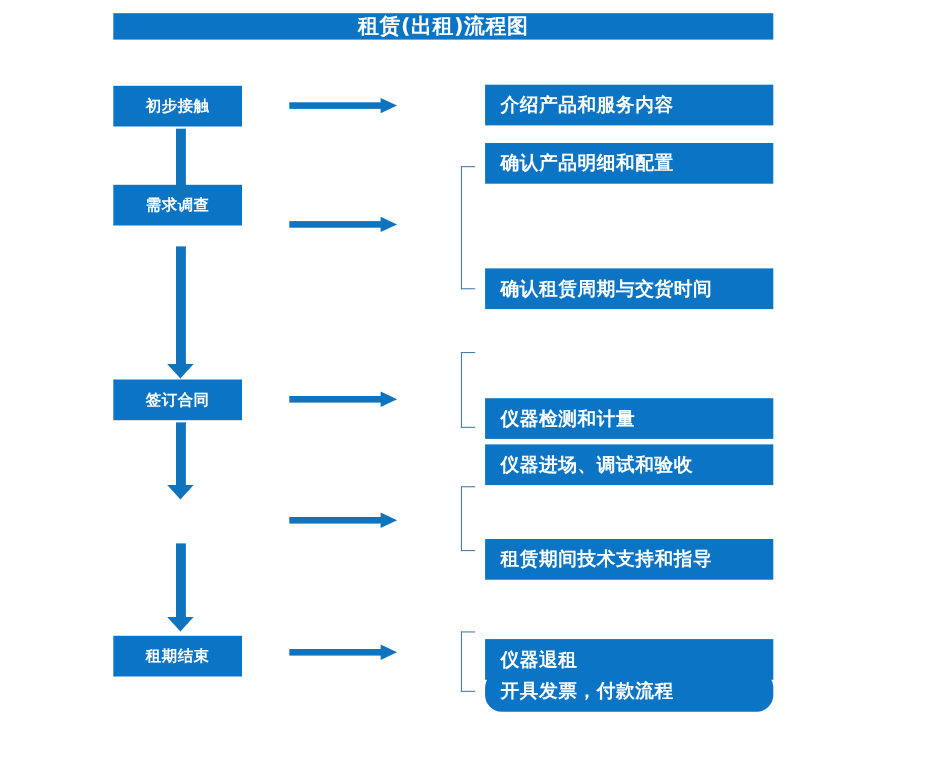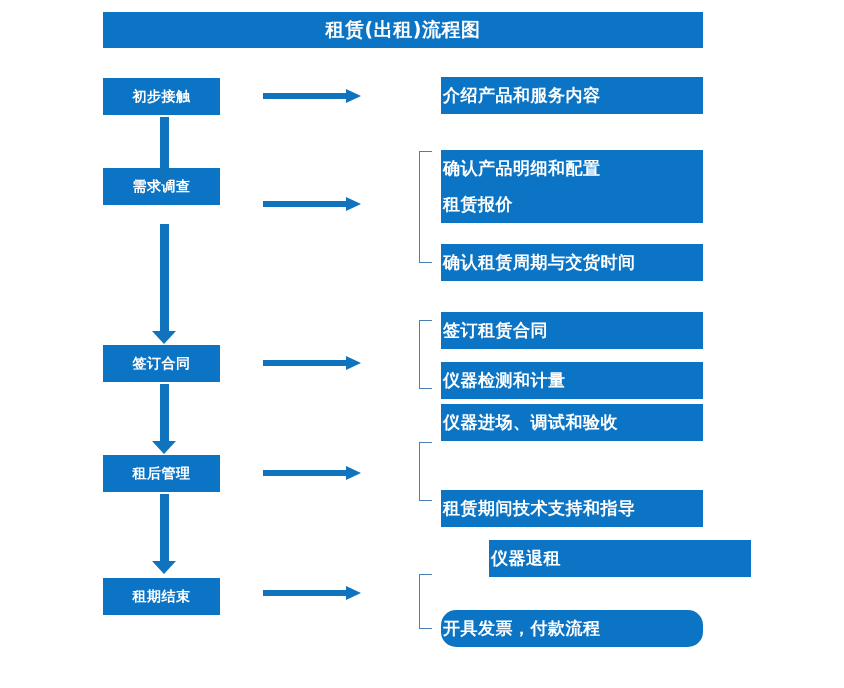--- a/index.html
+++ b/index.html
@@ -17,21 +17,21 @@
     background: #ffffff;
     overflow: hidden;
   }
 
   
   .title-bar {
     position: absolute;
     left: 103px;
     top: 12px;
     width: 600px;
-    height: 36px;
+    height: 24px;
     background: #0B74C4;
     color: #ffffff;
     font-size: 19px;
     font-weight: bold;
     display: flex;
     align-items: center;
     justify-content: center;
     letter-spacing: 0.5px;
   }
 
@@ -56,21 +56,21 @@
     position: absolute;
     left: 441px;
     width: 262px;
     height: 37px;
     background: #0B74C4;
     color: #ffffff;
     font-size: 17px;
     font-weight: bold;
     display: flex;
     align-items: center;
-    padding-left: 2px;
+    padding-left: 14px;
     box-sizing: border-box;
     letter-spacing: 0.5px;
   }
 
   
   .h-arrow {
     position: absolute;
     left: 263px;
     width: 98px;
     height: 16px;
@@ -132,21 +132,20 @@
 </head>
 <body>
 
 <div id="canvas">
 
   <div class="title-bar">租赁(出租)流程图</div>
 
   <div class="stage-box" style="top:78px;">初步接触</div>
   <div class="stage-box" style="top:168px;">需求调查</div>
   <div class="stage-box" style="top:345px;">签订合同</div>
-  <div class="stage-box" style="top:455px;">租后管理</div>
   <div class="stage-box" style="top:578px;">租期结束</div>
 
   <div class="v-arrow" style="top:117px; height:68px;">
     <div class="shaft" style="height:55px;"></div>
       <div class="head"></div>
   </div>
   <div class="v-arrow" style="top:224px; height:120px;">
     <div class="shaft" style="height:107px;"></div>
       <div class="head"></div>
   </div>
@@ -179,23 +178,21 @@
       <div class="shaft"></div>
       <div class="head"></div>
     </div>
 
   <div class="bracket" style="top:151px; height:112px;"></div>
   <div class="bracket" style="top:320px; height:69px;"></div>
   <div class="bracket" style="top:442px; height:59px;"></div>
   <div class="bracket" style="top:574px; height:55px;"></div>
 
   <div class="detail-box" style="top:77px;">介绍产品和服务内容</div>
-  <div class="detail-box" style="top:150px;">确认产品明细和配置</div>
-  <div class="detail-box" style="top:186px;">租赁报价</div>
+  <div class="detail-box" style="top:130px;">确认产品明细和配置</div>
   <div class="detail-box" style="top:244px;">确认租赁周期与交货时间</div>
-  <div class="detail-box" style="top:312px;">签订租赁合同</div>
   <div class="detail-box" style="top:362px;">仪器检测和计量</div>
   <div class="detail-box" style="top:404px;">仪器进场、调试和验收</div>
   <div class="detail-box" style="top:490px;">租赁期间技术支持和指导</div>
-  <div class="detail-box" style="top:540px;margin-left:48px;">仪器退租</div>
+  <div class="detail-box" style="top:581px;">仪器退租</div>
   <div class="detail-box" style="top:610px;border-radius:15px;">开具发票，付款流程</div>
 
 </div>
 
 </body></html>

